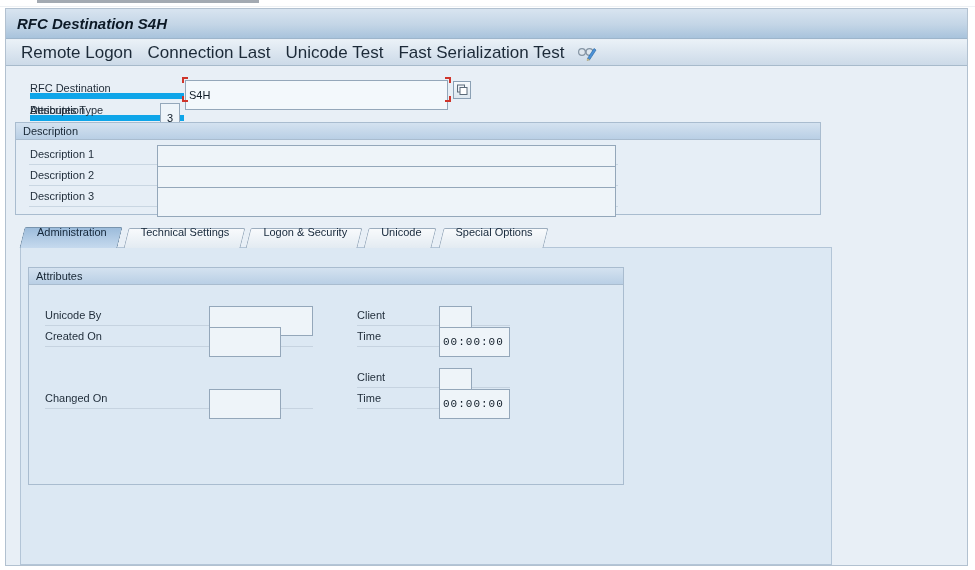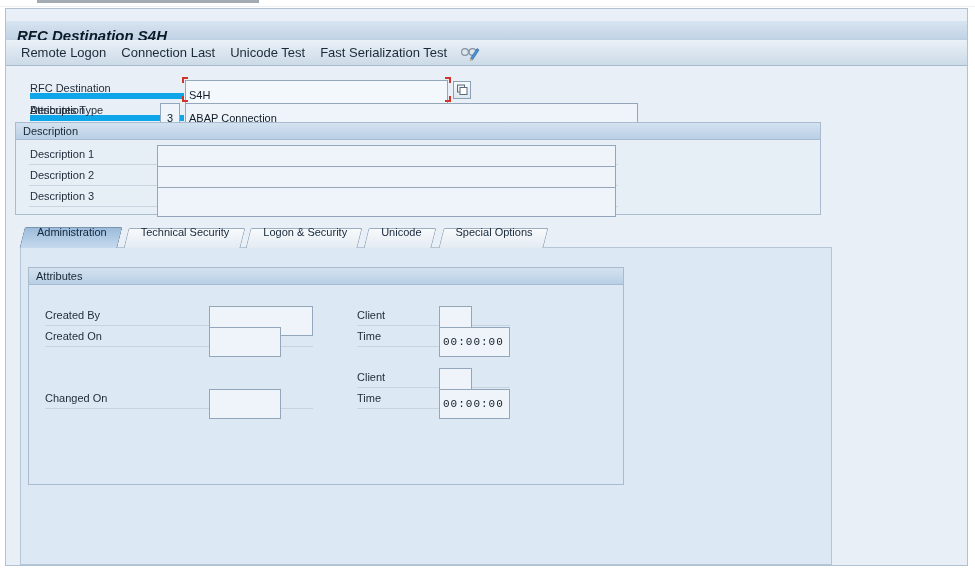--- a/index.html
+++ b/index.html
@@ -8,27 +8,27 @@
 
   .top-remnant { position:absolute; left:37px; top:0; width:222px; height:3px; background:#a3aab2; }
   .top-line    { position:absolute; left:0; top:6px; width:975px; height:1px; background:#eef1f4; }
 
   .sap-window { position:absolute; left:5px; top:8px; width:963px; height:558px;
                 border:1px solid #b2c1d0; background:#e8eff6; }
 
   
   .titlebar { position:absolute; left:0; top:0; right:0; height:30px;
               background:linear-gradient(#d8e4f0, #c3d5e6 55%, #a8c3dc);
-              border-bottom:1px solid #9db5cb; display:flex; align-items:center;margin-top:12px; }
+              border-bottom:1px solid #9db5cb; display:flex; align-items:center; }
   .titlebar .title { font-size:15px; font-weight:bold; font-style:italic; color:#0c1926; padding-left:11px; }
 
   .toolbar { position:absolute; left:0; top:31px; right:0; height:26px;
              background:linear-gradient(#eaf1f7, #d8e3ee 60%, #ccdae8);
              border-bottom:1px solid #a7bacb; display:flex; align-items:center; padding-left:9px; }
-  .tb-btn { padding:3px 6px; font-size:13px; color:#1c2a38; cursor:default; white-space:nowrap; }
+  .tb-btn { padding:3px 6px; font-size:17px; color:#1c2a38; cursor:default; white-space:nowrap; }
   .tb-btn + .tb-btn { margin-left:3px; }
   .tb-icon { margin-left:6px; width:22px; height:18px; display:flex; align-items:center; justify-content:center; }
 
   
   .content { position:absolute; left:0; top:57px; right:0; bottom:0; background:#e8eff6; }
 
   .lbl { color:#1e2b38; }
   .ul  { border-bottom:6px solid #0ea5e9; }
 
   input.sapfld { font-family:"Liberation Sans", sans-serif; font-size:11px; color:#101c28;
@@ -136,21 +136,20 @@
         <svg width="12" height="12" viewBox="0 0 12 12">
           <rect x="1.5" y="1" width="7" height="7" fill="#eef3f8" stroke="#5c6a78" stroke-width="1"></rect>
           <rect x="4" y="3.5" width="7" height="7" fill="#ffffff" stroke="#5c6a78" stroke-width="1"></rect>
         </svg>
       </span>
     </div>
 
     <div class="row-conn">
       <span class="lbl ul">Attributes Type</span>
       <span class="conn-code"><input class="sapfld" value="3" style=""></span>
-      <span class="conn-name"><input class="sapfld" value="ABAP Connection" style=""></span>
       <span class="lbl desc-side-lbl">Description</span>
     </div>
 
     <div class="groupbox gb-desc">
       <div class="gb-head">
         <span>Description</span>
       </div>
       <div class="desc-row" style="top:21px">
         <span class="lbl">Description 1</span>
         <input class="sapfld" value="" style="">
@@ -163,42 +162,42 @@
         <span class="lbl">Description 3</span>
         <input class="sapfld" value="" style="">
       </div>
     </div>
 
     <div class="tabstrip">
       <div class="tab active">
         <span class="t-lbl">Administration</span>
         </div>
       <div class="tab">
-        <span class="t-lbl">Technical Security</span>
+        <span class="t-lbl">Technical Settings</span>
         </div>
       <div class="tab">
         <span class="t-lbl">Logon &amp; Security</span>
         </div>
       <div class="tab">
         <span class="t-lbl">Unicode</span>
         </div>
       <div class="tab">
         <span class="t-lbl">Special Options</span>
         </div>
     </div>
 
     <div class="tabpanel">
 
       <div class="groupbox gb-attr">
         <div class="gb-head">
           <span>Attributes</span>
         </div>
 
         <div class="acell cl" style="top:37px">
-          <span class="lbl">Created By</span>
+          <span class="lbl">Unicode By</span>
           <input class="sapfld w104" value="" style="">
         </div>
         <div class="acell cr" style="top:37px">
           <span class="lbl">Client</span>
           <input class="sapfld w33" value="" style="">
         </div>
 
         <div class="acell cl" style="top:58px">
           <span class="lbl">Created On</span>
           <input class="sapfld w72" value="" style="">

